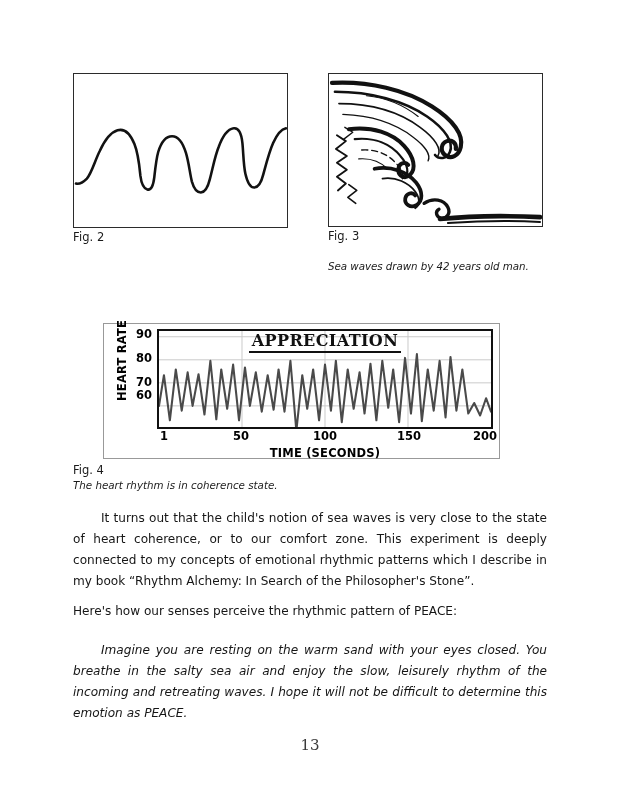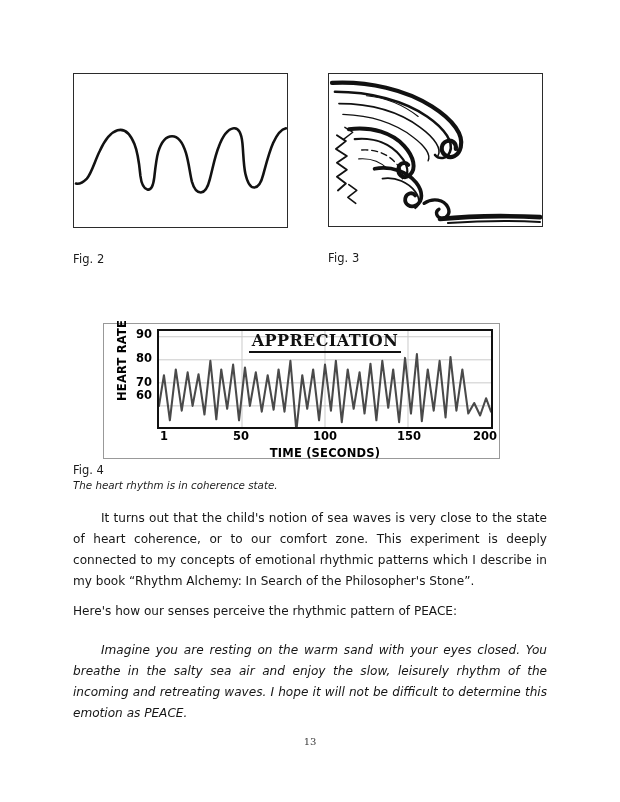--- a/index.html
+++ b/index.html
@@ -44,21 +44,21 @@
   }
   .fig2-frame { width: 215px; height: 155px; }
   .fig3-frame { width: 215px; height: 154px; }
 
   .fig-frame svg { display: block; width: 100%; height: 100%; }
 
   .fig-label {
     font-family: "DejaVu Sans", sans-serif;
     font-size: 11.5px;
     color: #1a1a1a;
-    margin-top: 24px;
+    margin-top: 2px;
     letter-spacing: 0.1px;
   }
 
   .fig-caption {
     font-family: "DejaVu Sans", sans-serif;
     font-style: italic;
     font-size: 10.3px;
     color: #1a1a1a;
     margin-top: 17px;
     letter-spacing: -0.05px;
@@ -215,21 +215,21 @@
   .p2 { position: absolute; left: 0; top: 601px; width: 474px; }
   .p3 { position: absolute; left: 0; top: 640px; width: 474px; }
 
   .page-number {
     position: absolute;
     left: 0;
     top: 736px;
     width: 620px;
     text-align: center;
     font-family: "DejaVu Serif", serif;
-    font-size: 10px;
+    font-size: 15px;
     color: #3a3a3a;
   }
 </style>
 </head>
 <body>
 
 <div class="page">
 
   <div class="fig-row">
 
@@ -283,20 +283,21 @@
             <path d="M8,62 L17,68 L7,76 L18,83 L8,90 L18,97 L8,104 L17,111 L9,118" stroke-width="1.9"></path>
             <path d="M16,54 L24,59 L15,66" stroke-width="1.4"></path>
             <path d="M20,112 L28,118 L19,125 L27,131" stroke-width="1.6"></path>
 
             <path d="M38,22 C58,24 76,32 90,43" stroke-width="1.2"></path>
             <path d="M30,86 C42,85 52,89 59,96" stroke-width="1.2"></path>
           </g>
         </svg>
       </div>
       <div class="fig-label">Fig. 3</div>
+      <div class="fig-caption">Sea waves drawn by 42 years old man.</div>
     </div>
   </div>
 
   <div class="chart-outer">
     <div class="chart-inner">
 
       <div class="y-axis-title">HEART RATE</div>
 
       <div class="y-ticks">
         <div class="y-tick" style="top:0px">90</div>

